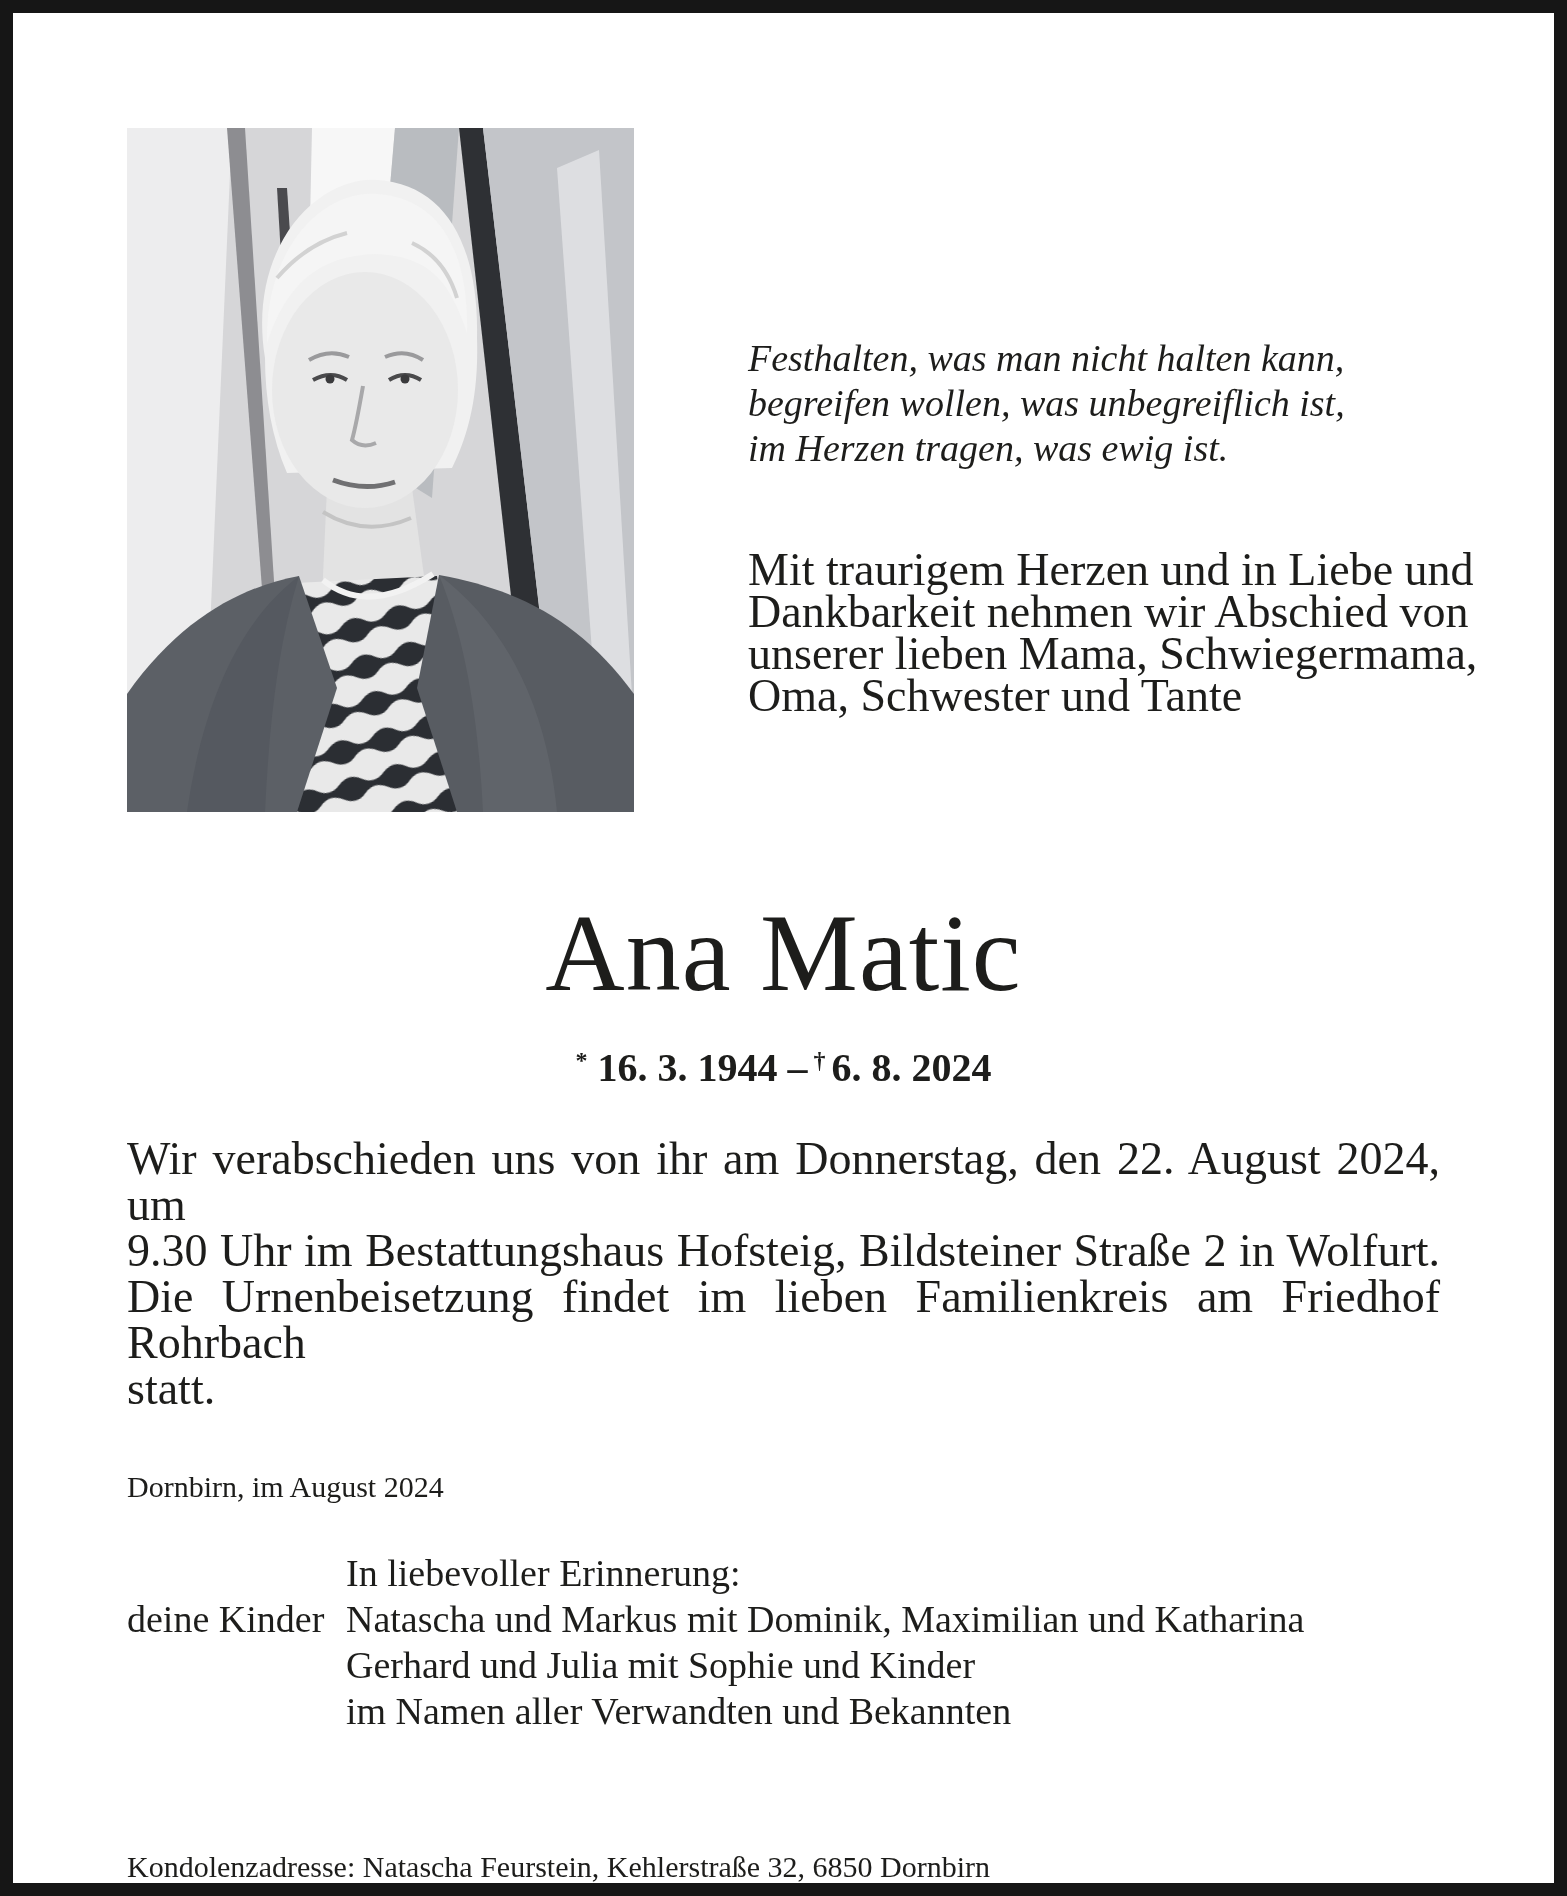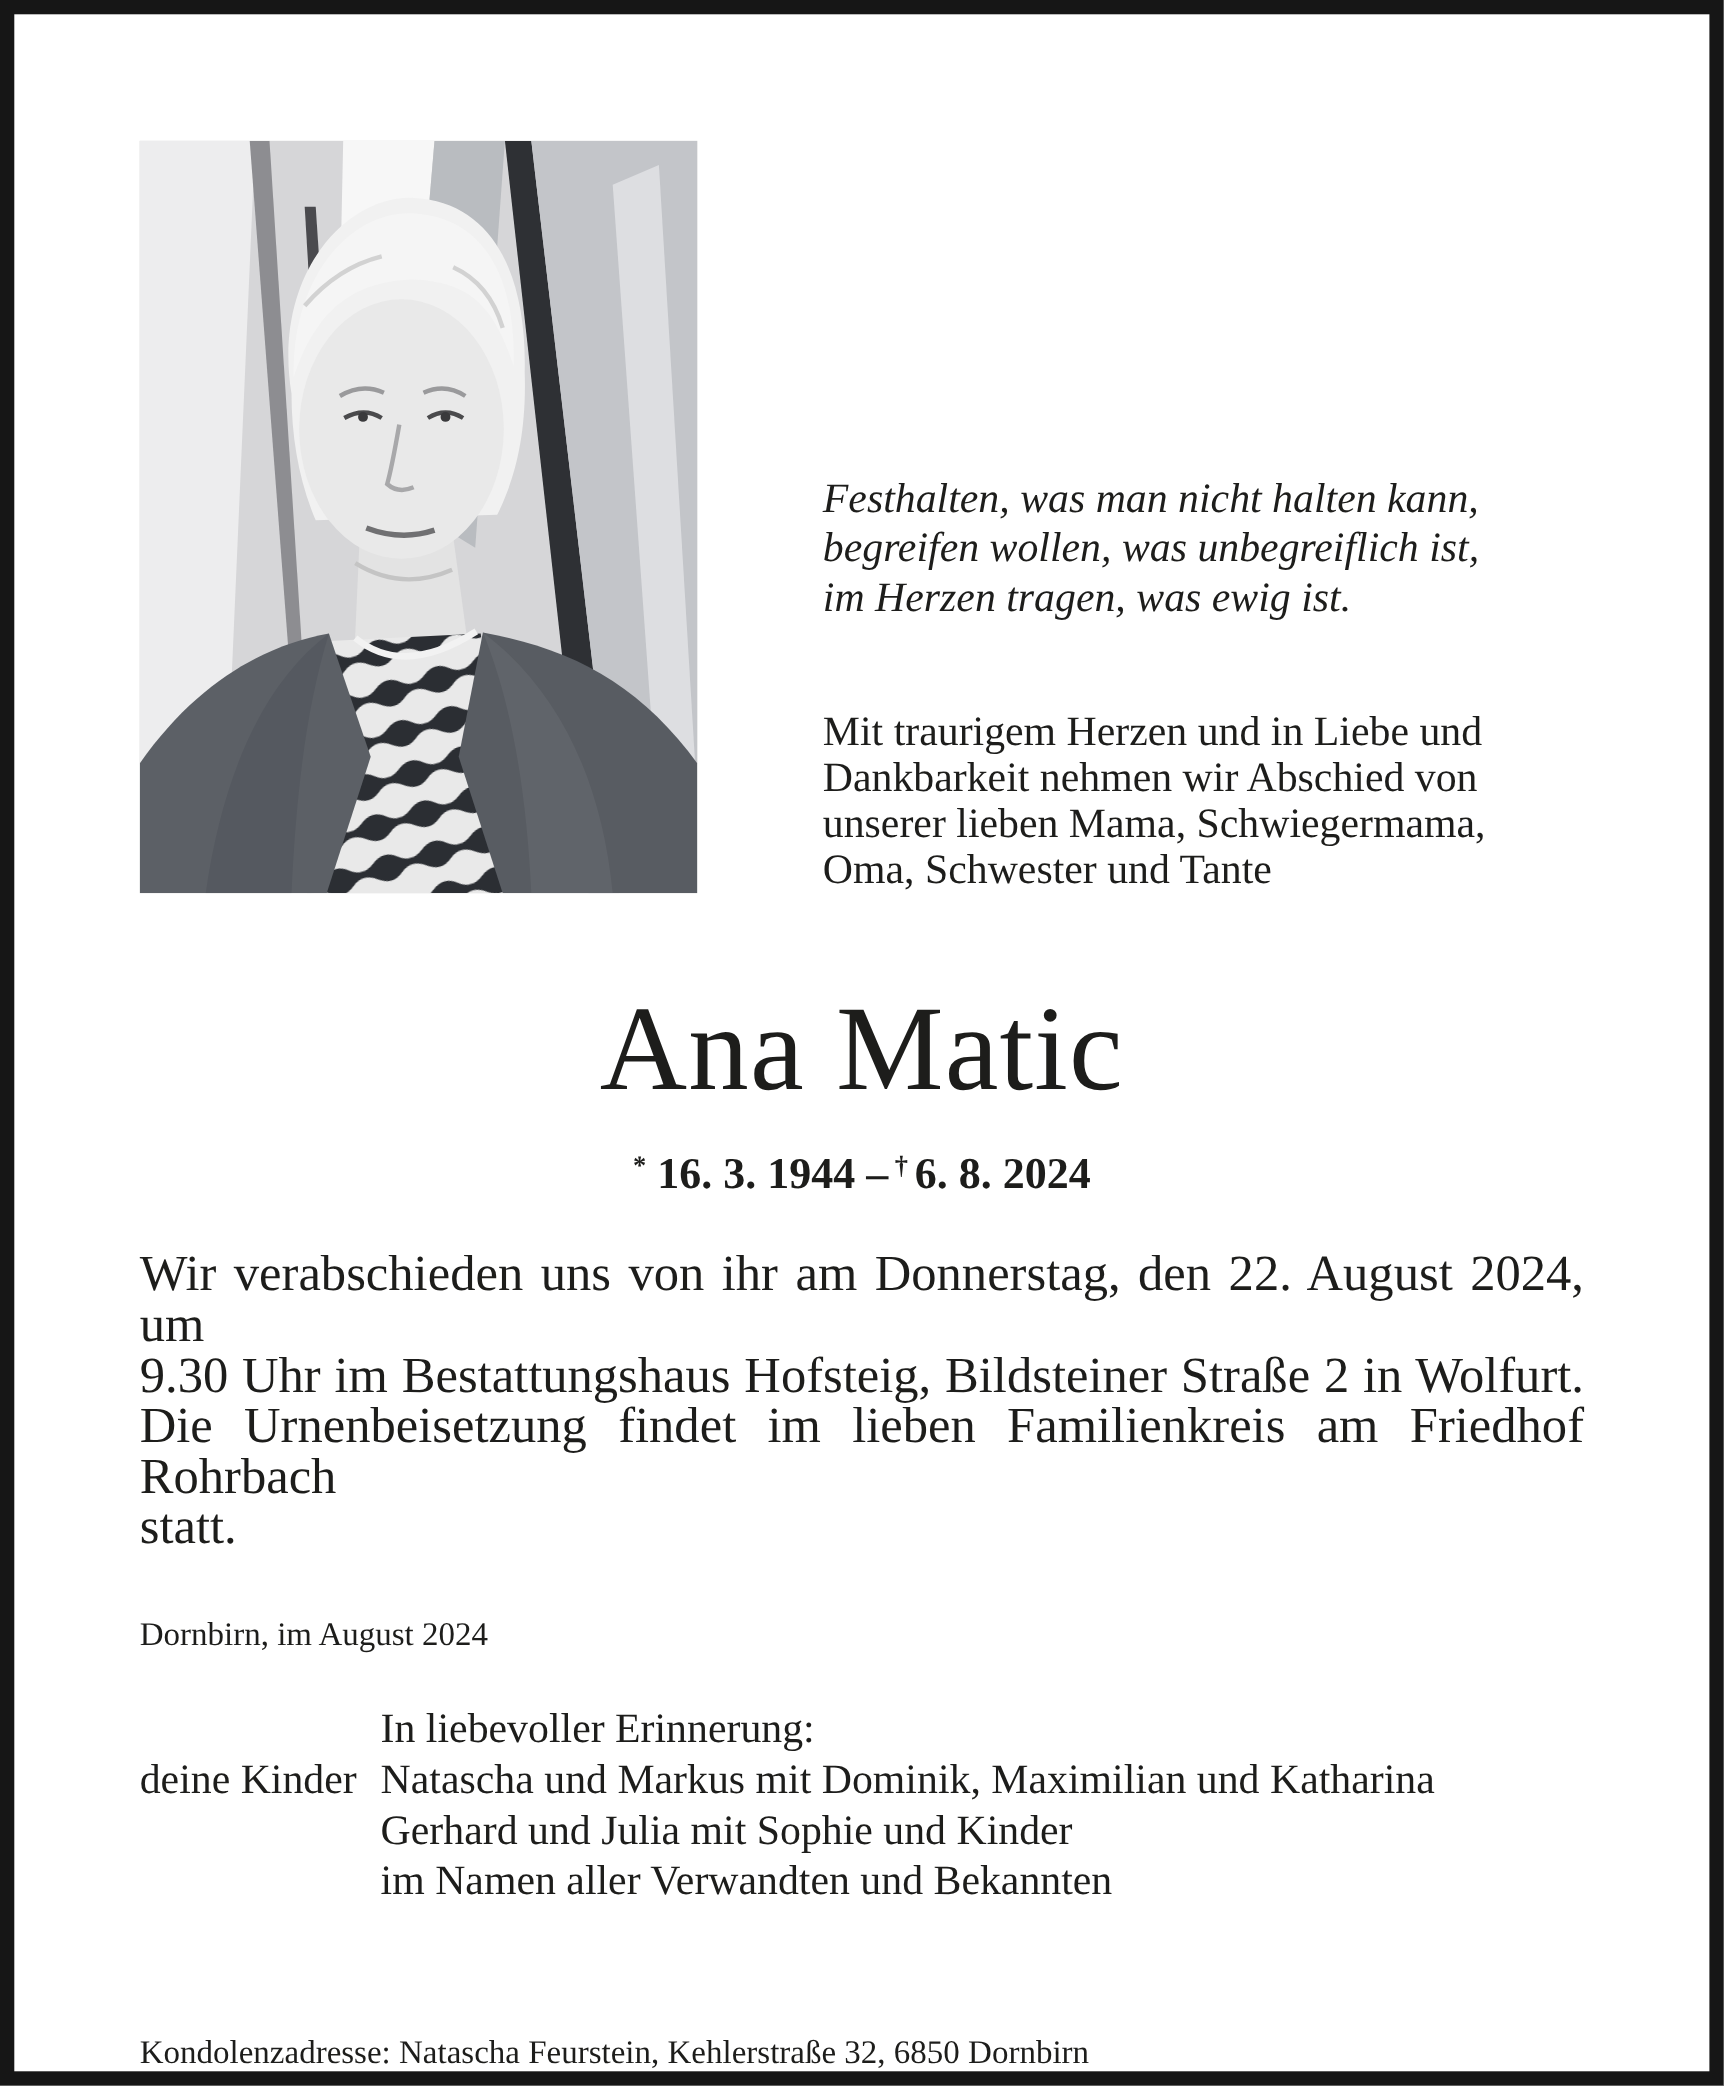--- a/index.html
+++ b/index.html
@@ -8,27 +8,27 @@
     width:1567px; height:1896px;
     box-sizing:border-box;
     background:#ffffff;
     border:13px solid #161616;
     font-family:"Liberation Serif","DejaVu Serif",serif;
     color:#1d1d1b;
     overflow:hidden;
   }
   .inner { box-sizing:border-box; width:100%; height:100%; padding:115px 114px 0 114px; }
 
-  .top-row { display:flex; align-items:flex-end; }
+  .top-row { display:flex; align-items:center; }
   .photo-wrap { flex:none; width:507px; height:684px; overflow:hidden; background:#d6d6d8; }
   .photo-wrap svg { display:block; }
 
   .right-col { flex:1; margin-left:114px; padding-top:112px; }
   .quote { font-style:italic; font-size:38px; line-height:45px; white-space:nowrap; }
-  .intro { margin-top:78px; font-size:38px; line-height:42px; white-space:nowrap; }
+  .intro { margin-top:78px; font-size:46px; line-height:42px; white-space:nowrap; }
 
   .name {
     margin-top:86px;
     text-align:center;
     font-size:110px;
     line-height:110px;
     letter-spacing:1px;
   }
   .dates {
     margin-top:26px;

